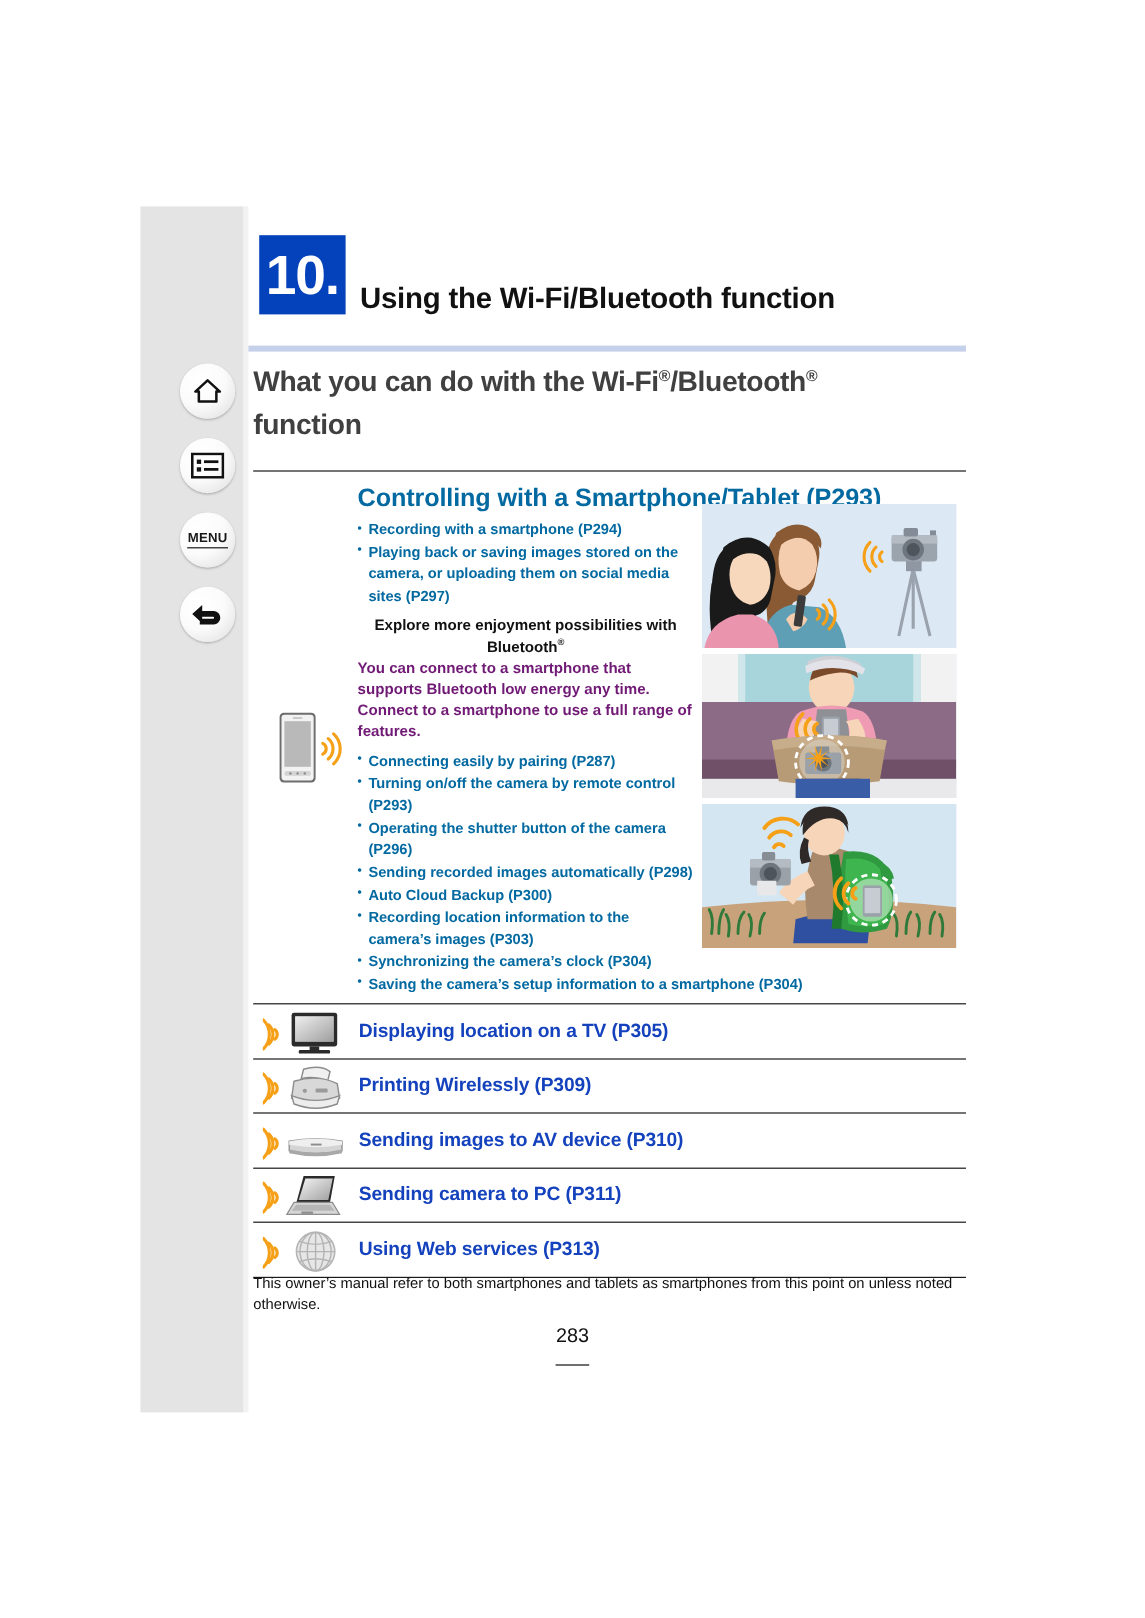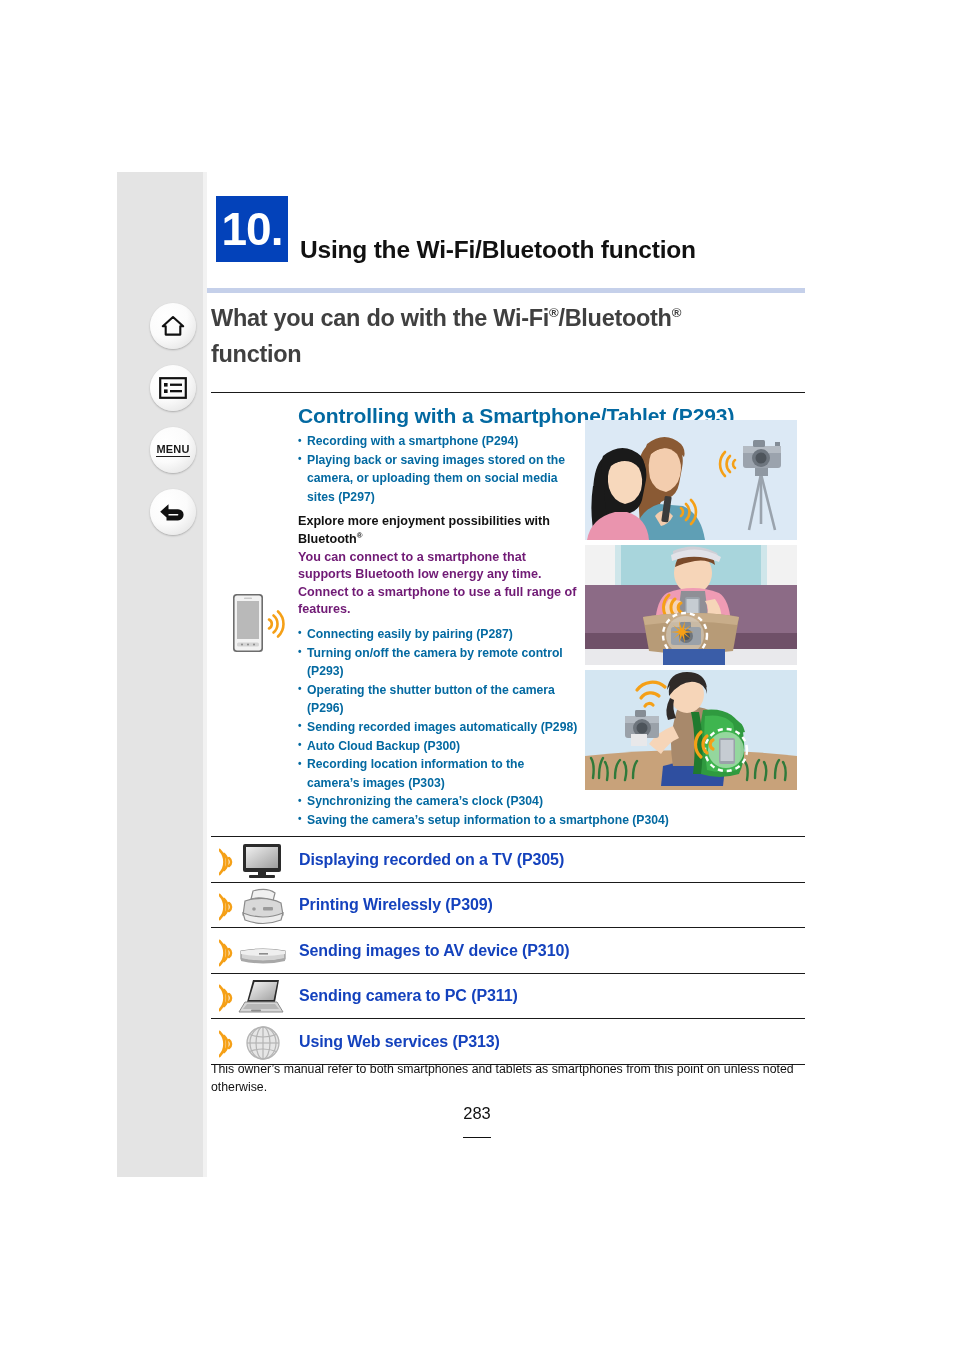--- a/index.html
+++ b/index.html
@@ -157,20 +157,21 @@
   }
   .blue-list.wide { width: 470px; }
 
   .bt-head {
     margin: 7px 0 0 87px;
     width: 280px;
     font-size: 12.6px;
     font-weight: 700;
     color: #111;
     line-height: 17.6px;
+    text-align: center;
   }
   .bt-head sup { font-size: 0.62em; vertical-align: super; line-height: 0; }
   .bt-body {
     margin: 0 0 0 87px;
     width: 285px;
     font-size: 12.6px;
     color: #701a75;
     line-height: 17.6px;
     font-weight: bold;
   }
@@ -508,21 +509,21 @@
         <defs>
             <linearGradient id="tvg" x1="0" y1="0" x2="1" y2="1">
           <stop offset="0" stop-color="#efefef"></stop>
               <stop offset="1" stop-color="#9e9e9e"></stop>
         </linearGradient>
           </defs>
         <rect x="39" y="32" width="8" height="4" fill="#2b2b2b"></rect>
         <rect x="30" y="35" width="26" height="3" rx="1" fill="#2b2b2b"></rect>
       </svg>
     </div>
-    <div class="device-label">Displaying recorded on a TV (P305)</div>
+    <div class="device-label">Displaying location on a TV (P305)</div>
   </div>
 
   <div class="device-row">
     <div class="device-icon">
       <svg width="72" height="40" viewBox="0 0 72 40">
         <g fill="none" stroke="#f5a017" stroke-width="2.6" stroke-linecap="round">
           <path d="M10 18 a5 5 0 0 1 0 8"></path>
           <path d="M5 14 a11 11 0 0 1 0 16"></path>
           <path d="M0.5 10 a17 17 0 0 1 0 24"></path>
         </g>

